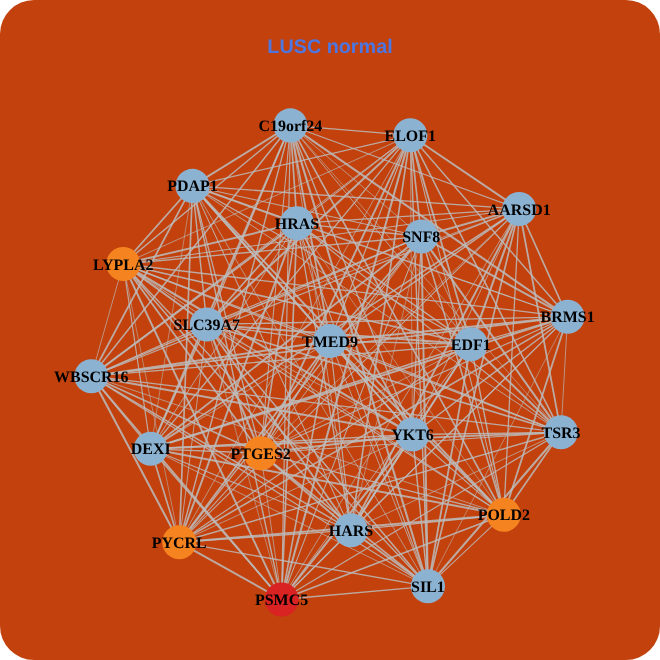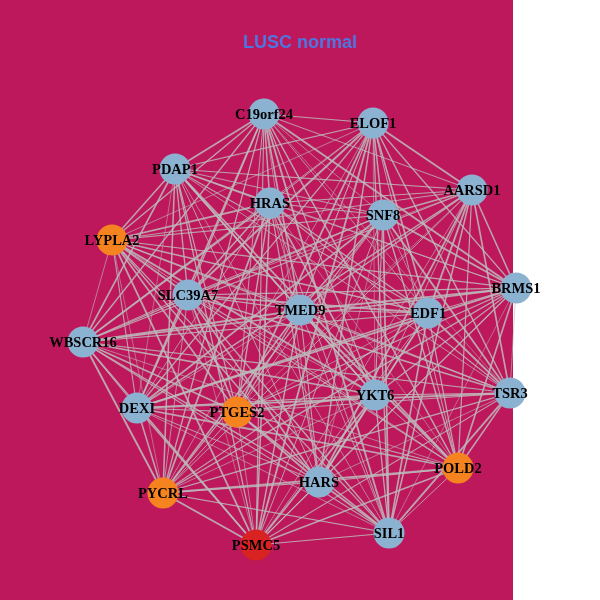--- a/index.html
+++ b/index.html
@@ -6,23 +6,24 @@
     margin: 0;
     padding: 0;
     background: #ffffff;
     width: 600px;
     height: 600px;
     overflow: hidden;
     font-family: "Liberation Sans", sans-serif;
   }
   .figure {
     position: relative;
-    width: 513px;
+    width: 600px;
     height: 600px;
-    background: #be185d;
+    background: #c2410c;
+    border-radius: 31px;
   }
   .title {
     font-family: "Liberation Sans", sans-serif;
     font-weight: bold;
     font-size: 18px;
     text-anchor: middle;
   }
   .node-label {
     font-family: "Liberation Serif", serif;
     font-weight: bold;

